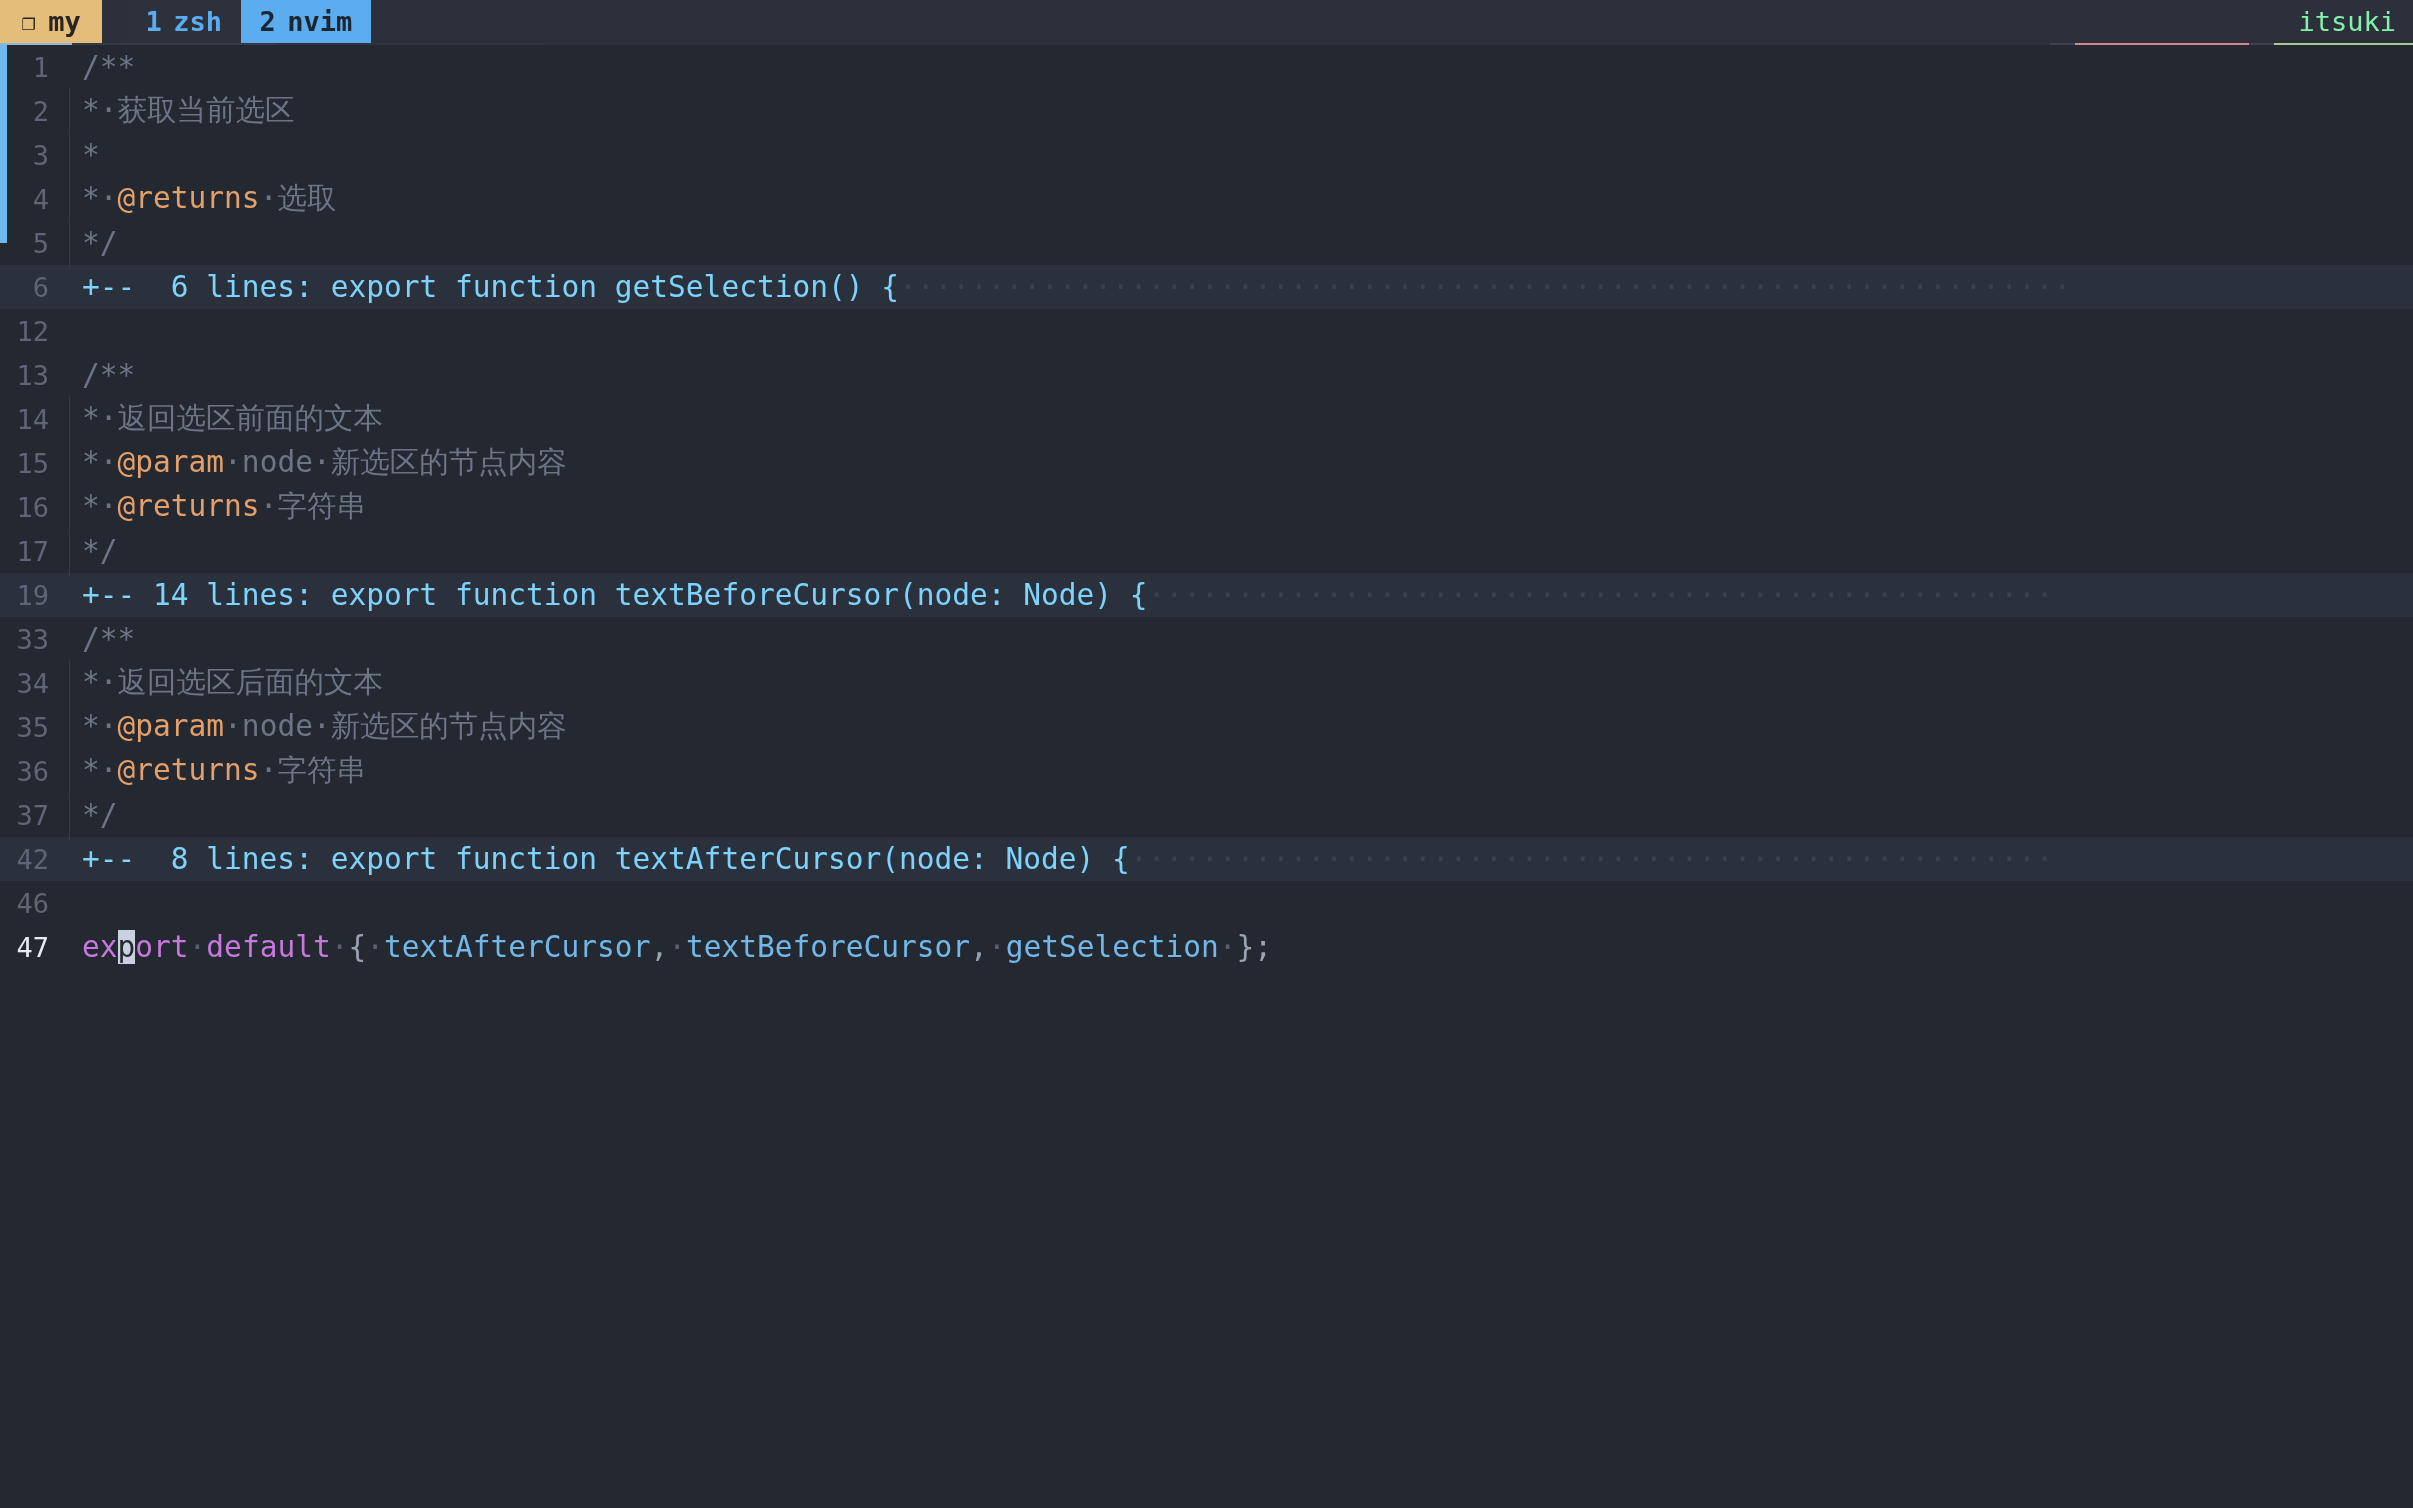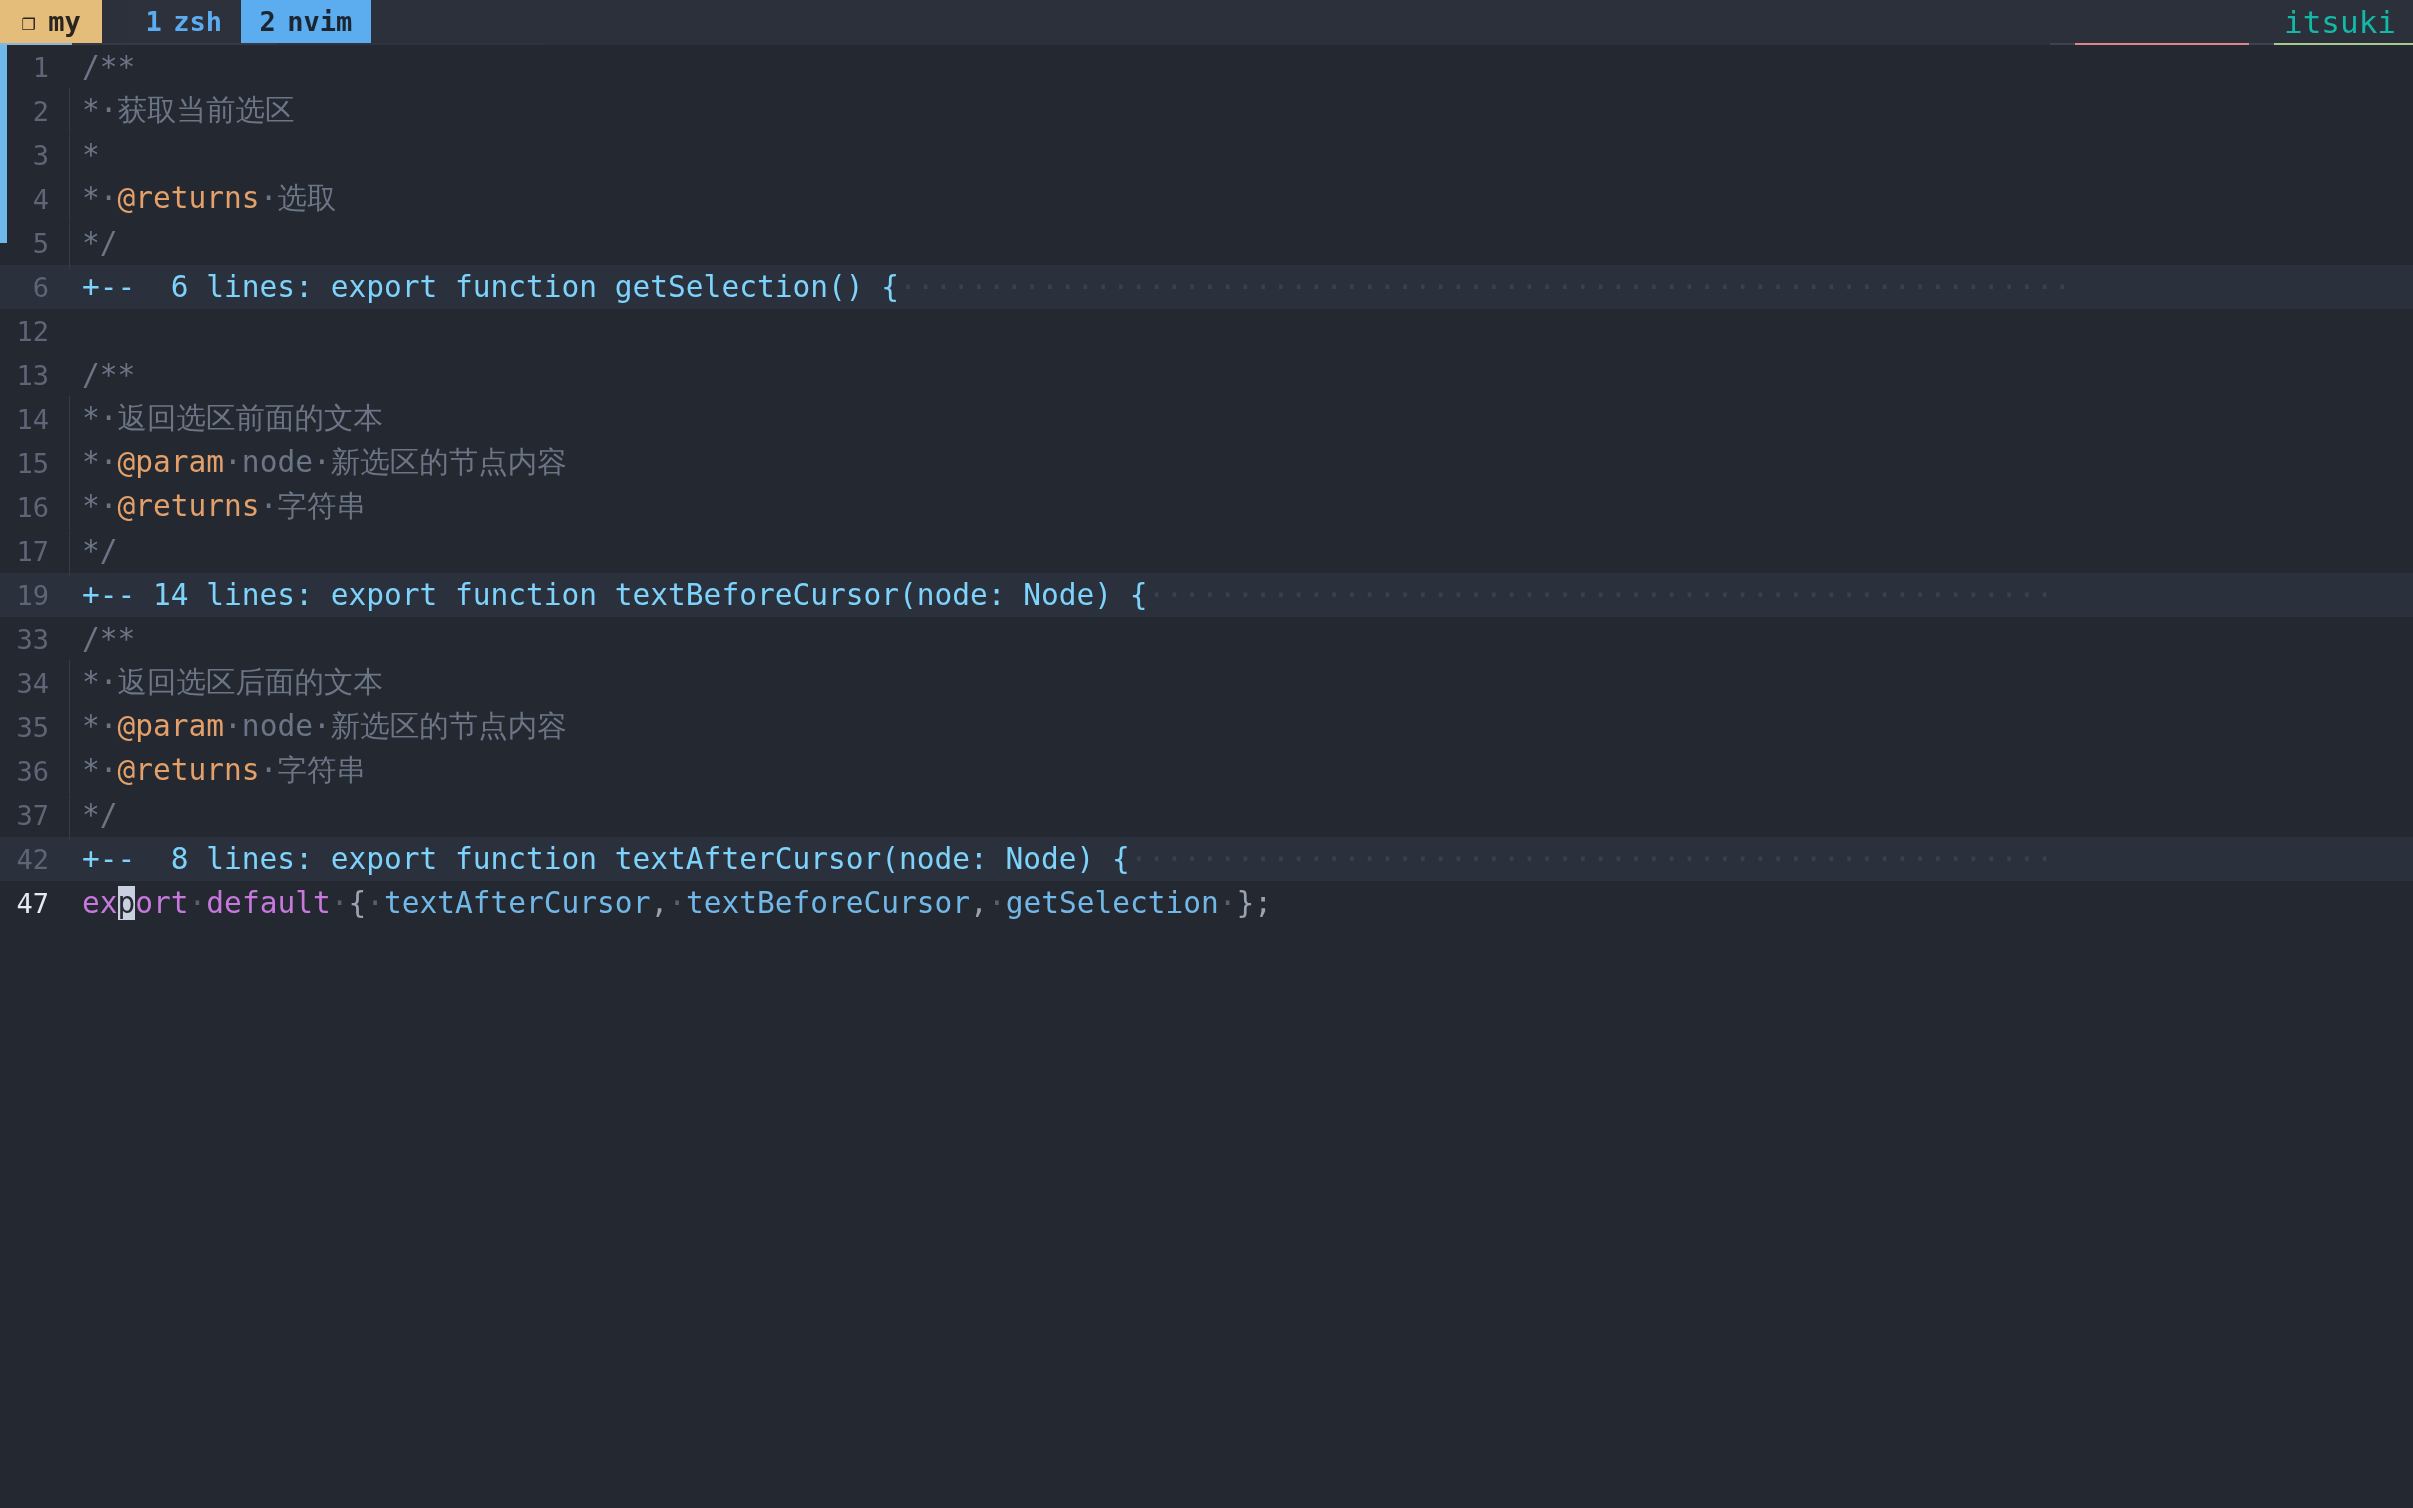--- a/index.html
+++ b/index.html
@@ -77,21 +77,21 @@
 
   
   .tmux{position:absolute;left:0;top:2040;width:2413px;height:43px;background:#2b303b;display:flex;align-items:stretch;}
   .tmux-sess{background:#e4bd7a;color:#2a2520;display:flex;align-items:center;padding:0 21.5px;font-size:27px;font-weight:bold;}
   .tmux-sess .sq{margin-right:13px;font-size:23px;}
   .tmux-gap{width:24.4px;background:#2b303b;}
   .tmux-win{display:flex;align-items:center;padding:0 18.7px;font-size:27px;font-weight:bold;}
   .tmux-win.inactive{background:#33384333;color:#5cadf0;}
   .tmux-win.active{background:#5cadf0;color:#1c2530;}
   .tmux-fill{flex:1;background:#2b303b;}
-  .tmux-host{display:flex;align-items:center;padding:8px 17px;font-size:31px;color:#14b8a6;}
+  .tmux-host{display:flex;align-items:center;padding:8px 17px;font-size:27px;color:#86efac;}
 </style>
 </head>
 <body>
 
 <div class="screen">
 
   <div class="tabbar" id="tabbar">
     <div class="tab inactive">
         <span class="tab-num">1</span>
         <span class="ts-badge">TS</span>
@@ -125,20 +125,21 @@
         <div class="line"><span class="ln">15</span><span class="code"><span class="iguide"></span><span class="c-comment">*·</span><span class="c-doctag">@param</span><span class="c-comment">·node·新选区的节点内容</span></span></div>
         <div class="line"><span class="ln">16</span><span class="code"><span class="iguide"></span><span class="c-comment">*·</span><span class="c-doctag">@returns</span><span class="c-comment">·字符串</span></span></div>
         <div class="line"><span class="ln">17</span><span class="code"><span class="iguide"></span><span class="c-comment">*/</span></span></div>
         <div class="line foldline"><span class="ln">19</span><span class="code"><span class="c-fold">+-- 14 lines: export function textBeforeCursor(node: Node) {</span><span class="c-dots">···················································</span></span></div>
         <div class="line"><span class="ln">33</span><span class="code"><span class="c-comment">/**</span></span></div>
         <div class="line"><span class="ln">34</span><span class="code"><span class="iguide"></span><span class="c-comment">*·返回选区后面的文本</span></span></div>
         <div class="line"><span class="ln">35</span><span class="code"><span class="iguide"></span><span class="c-comment">*·</span><span class="c-doctag">@param</span><span class="c-comment">·node·新选区的节点内容</span></span></div>
         <div class="line"><span class="ln">36</span><span class="code"><span class="iguide"></span><span class="c-comment">*·</span><span class="c-doctag">@returns</span><span class="c-comment">·字符串</span></span></div>
         <div class="line"><span class="ln">37</span><span class="code"><span class="iguide"></span><span class="c-comment">*/</span></span></div>
         <div class="line foldline"><span class="ln">42</span><span class="code"><span class="c-fold">+--  8 lines: export function textAfterCursor(node: Node) {</span><span class="c-dots">····················································</span></span></div>
+        <div class="line"><span class="ln">46</span><span class="code"></span></div>
         <div class="line cursorline"><span class="ln">47</span><span class="code"><span class="c-kw">ex</span><span class="cursorblk">p</span><span class="c-kw">ort</span><span class="c-mid">·</span><span class="c-kw">default</span><span class="c-mid">·</span><span class="c-punct">{</span><span class="c-mid">·</span><span class="c-ident">textAfterCursor</span><span class="c-punct">,</span><span class="c-mid">·</span><span class="c-ident">textBeforeCursor</span><span class="c-punct">,</span><span class="c-mid">·</span><span class="c-ident">getSelection</span><span class="c-mid">·</span><span class="c-punct">}</span><span class="c-punct">;</span></span></div>
       </div>
   </div>
 
   <div class="statusline">
     <div class="sl-seg sl-mode-icon">
       <span>◉</span>
     </div>
     <div class="sl-seg sl-file">
       <span class="ts-badge">TS</span>

